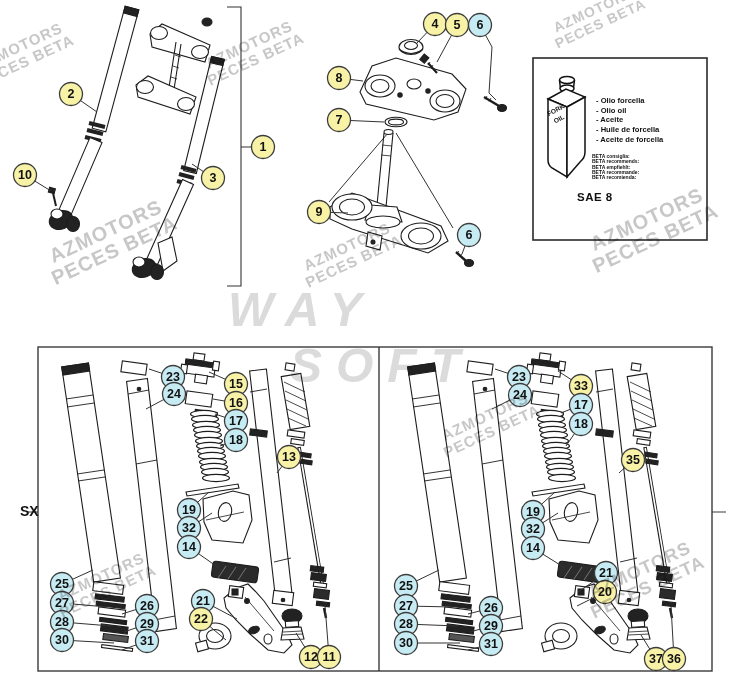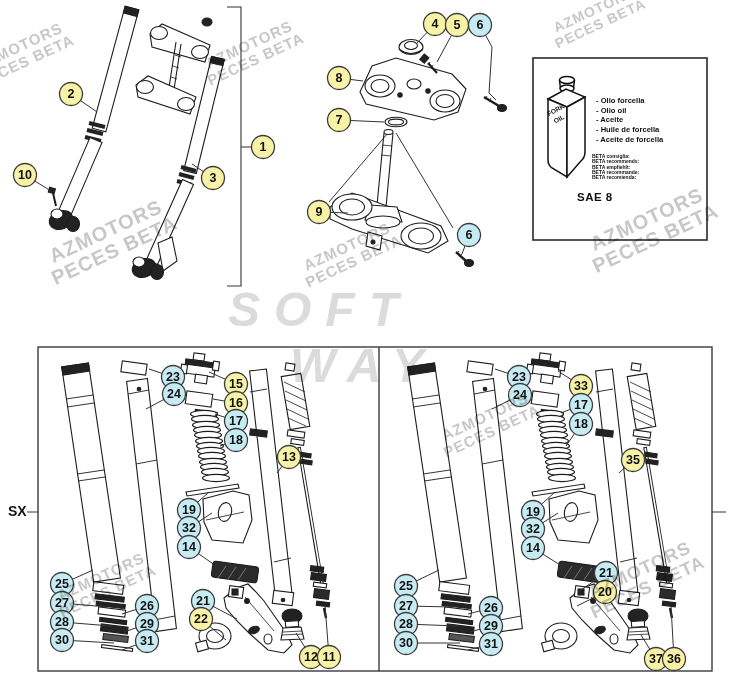--- a/index.html
+++ b/index.html
@@ -521,21 +521,21 @@
       <div>- Aceite de forcella</div>
     </div>
 <div class="ovl recs" style="left:592px;top:154px;">
       <div>BETA consiglia:</div>
       <div>BETA recommends:</div>
       <div>BETA empfiehlt:</div>
       <div>BETA recommande:</div>
       <div>BETA recomienda:</div>
     </div>
 <div class="ovl grade" style="left:577px;top:191px;">SAE 8</div>
-<div class="ovl side-label" style="left:8px;top:503px;">SX</div>
+<div class="ovl side-label" style="left:20px;top:503px;">SX</div>
 <div class="ovl side-label" style="left:727px;top:487px;margin-left:26px;">DX</div>
 
 <div class="wm" style="left:-30px;top:38px;font-size:15px;">
   <span>AZMOTORS</span>
       <span>PECES BETA</span>
     </div>
 <div class="wm" style="left:200px;top:36px;font-size:15px;">
   <span>AZMOTORS</span>
       <span>PECES BETA</span>
     </div>
@@ -561,17 +561,17 @@
     </div>
 <div class="wm" style="left:436px;top:408px;font-size:15px;">
   <span>AZMOTORS</span>
       <span>PECES BETA</span>
     </div>
 <div class="wm" style="left:582px;top:560px;font-size:18px;">
   <span>AZMOTORS</span>
       <span>PECES BETA</span>
     </div>
 <div class="softway">
-  <span>SOFT</span>
-      <span>WAY</span>
+  <span>WAY</span>
+      <span>SOFT</span>
     </div>
 
 </div>
 
 </body></html>

